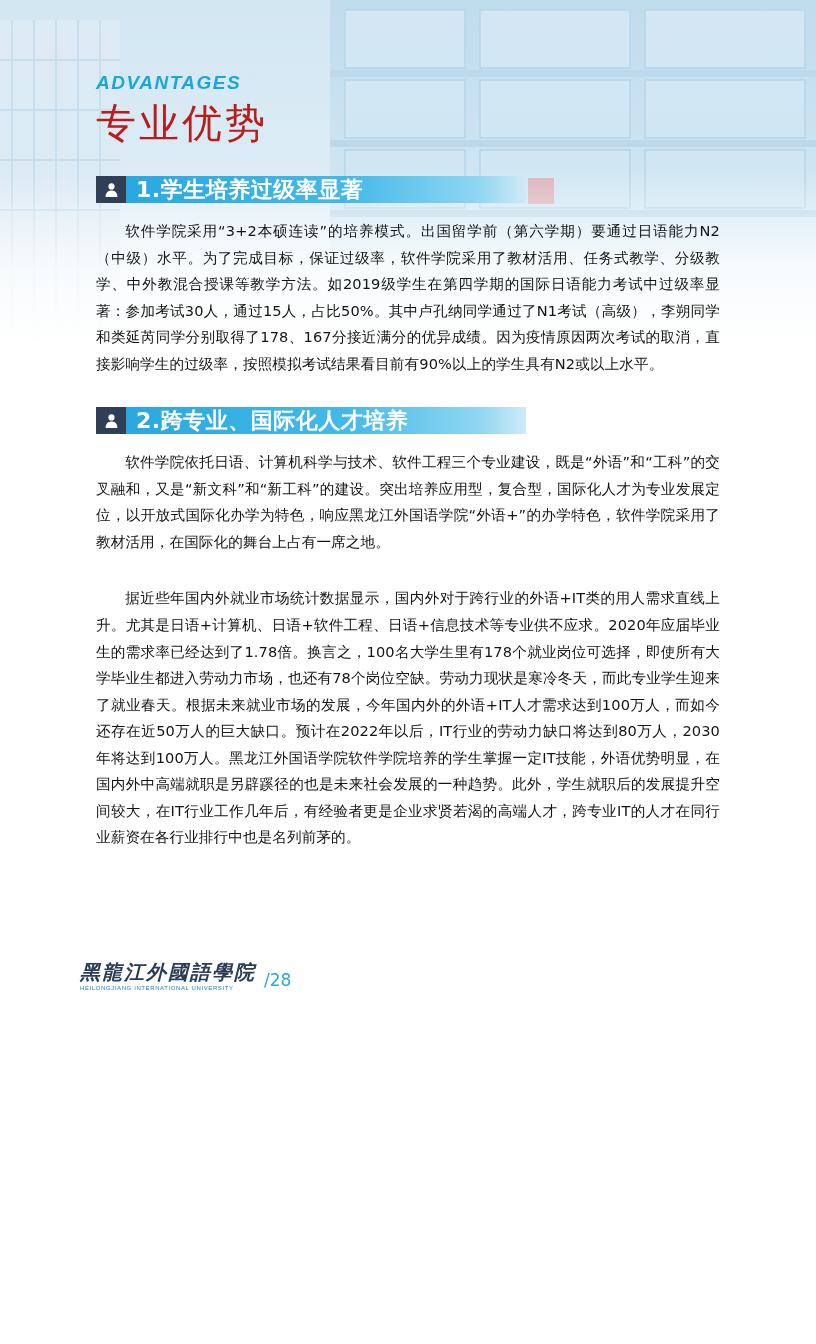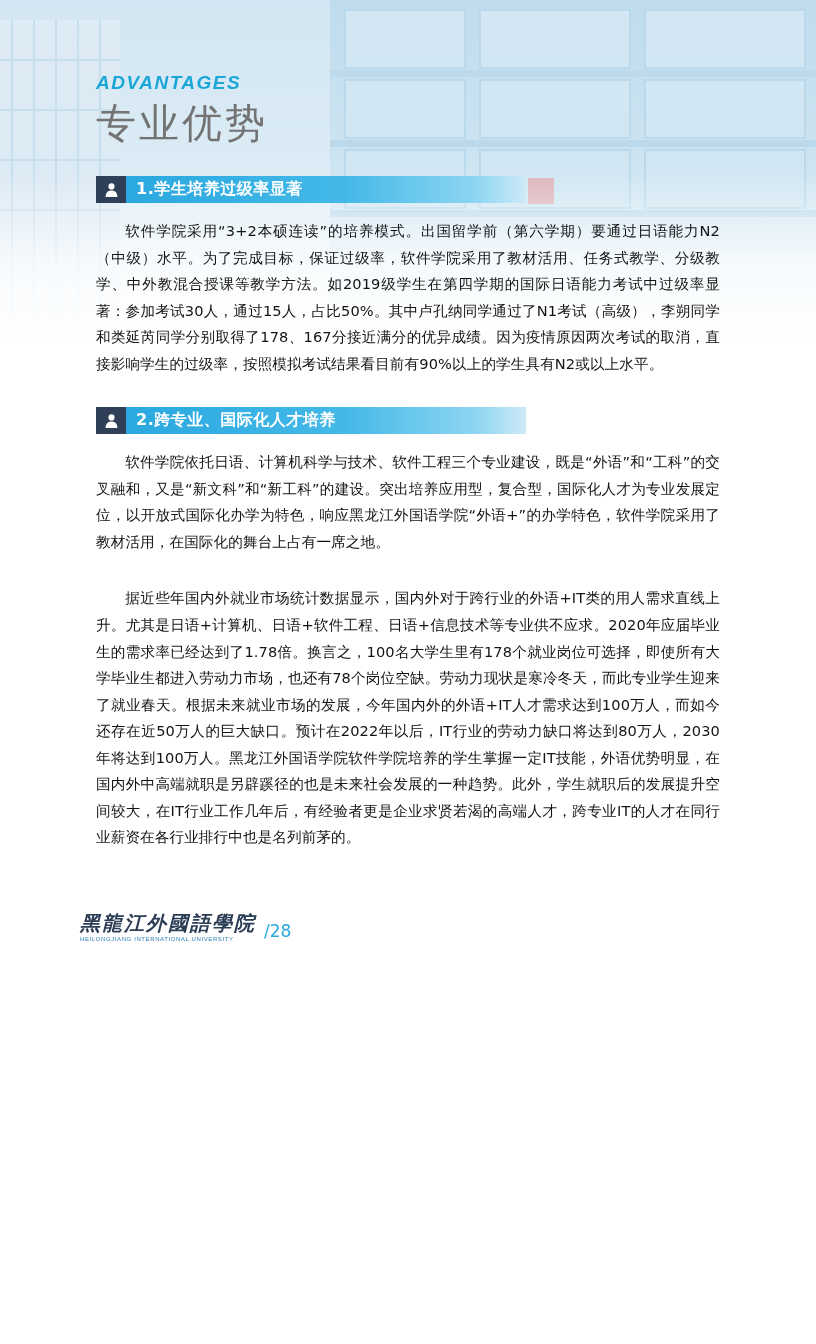--- a/index.html
+++ b/index.html
@@ -58,21 +58,21 @@
     font-style: italic;
     font-weight: bold;
     letter-spacing: 1.5px;
     font-size: 19px;
     color: #1aa7d8;
   }
   .page-title {
     font-family: "DejaVu Sans", sans-serif;
     font-size: 40px;
     font-weight: normal;
-    color: #737373;
+    color: #b91c1c;
     letter-spacing: 3px;
     margin-top: 6px;
     line-height: 1.15;
   }
 
   
   .section {
     margin-top: 30px;
   }
   .sec-head {
@@ -91,42 +91,42 @@
     flex: none;
   }
   .sec-head .icon-box svg { display: block; }
   .sec-head .bar {
     flex: 1 1 auto;
     background: linear-gradient(90deg, #2aa8df 0%, #44b9e8 55%, #8fd6f2 88%, #cfeaf8 100%);
     display: flex;
     align-items: center;
     padding-left: 10px;
     color: #ffffff;
-    font-size: 16px;
+    font-size: 22px;
     font-weight: bold;
     font-family: "DejaVu Sans", sans-serif;
     letter-spacing: .5px;
   }
 
   .body-text {
     font-family: "DejaVu Sans", sans-serif;
     font-size: 14.6px;
     line-height: 1.82;
     color: #141414;
     text-align: justify;
     margin-top: 15px;
     text-indent: 2em;
     letter-spacing: .1px;
   }
 
   
   .footer {
     position: absolute;
     left: 80px;
-    top: 913px;
+    top: 962px;
     z-index: 3;
     display: flex;
     align-items: flex-end;
     gap: 8px;
   }
   .footer .logo-cn {
     font-family: "DejaVu Serif", serif;
     font-weight: bold;
     font-style: italic;
     font-size: 20px;

